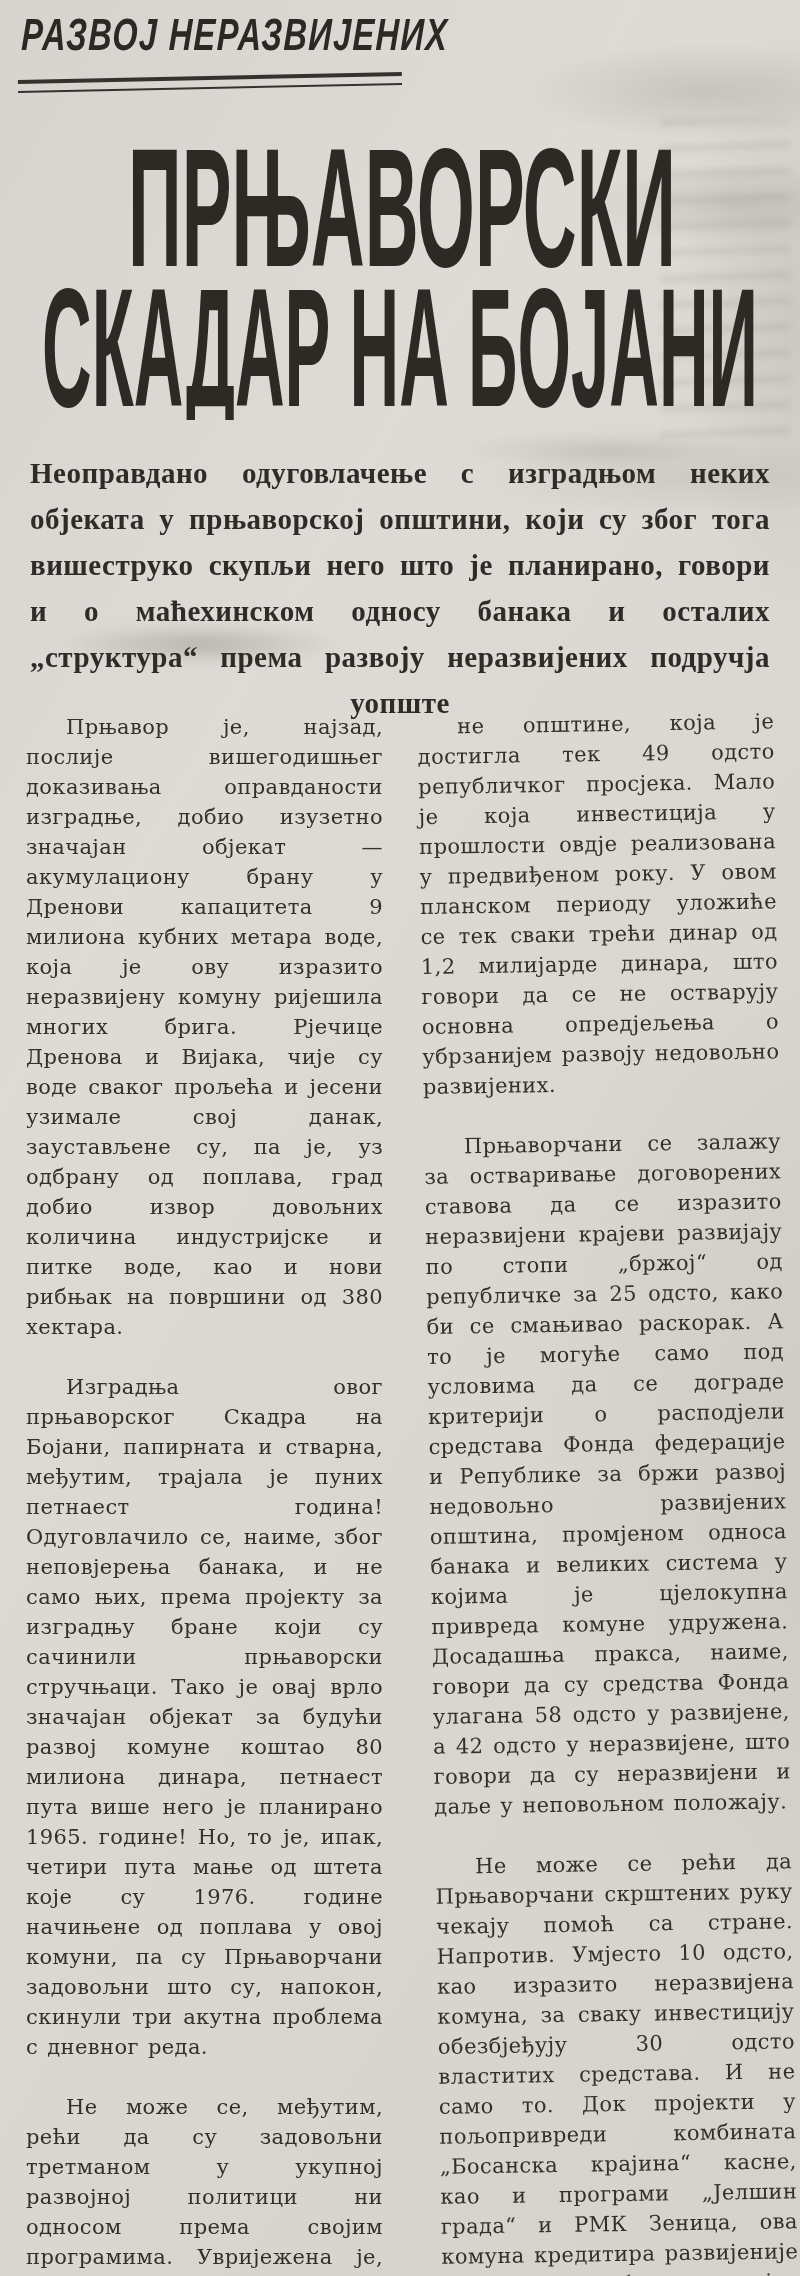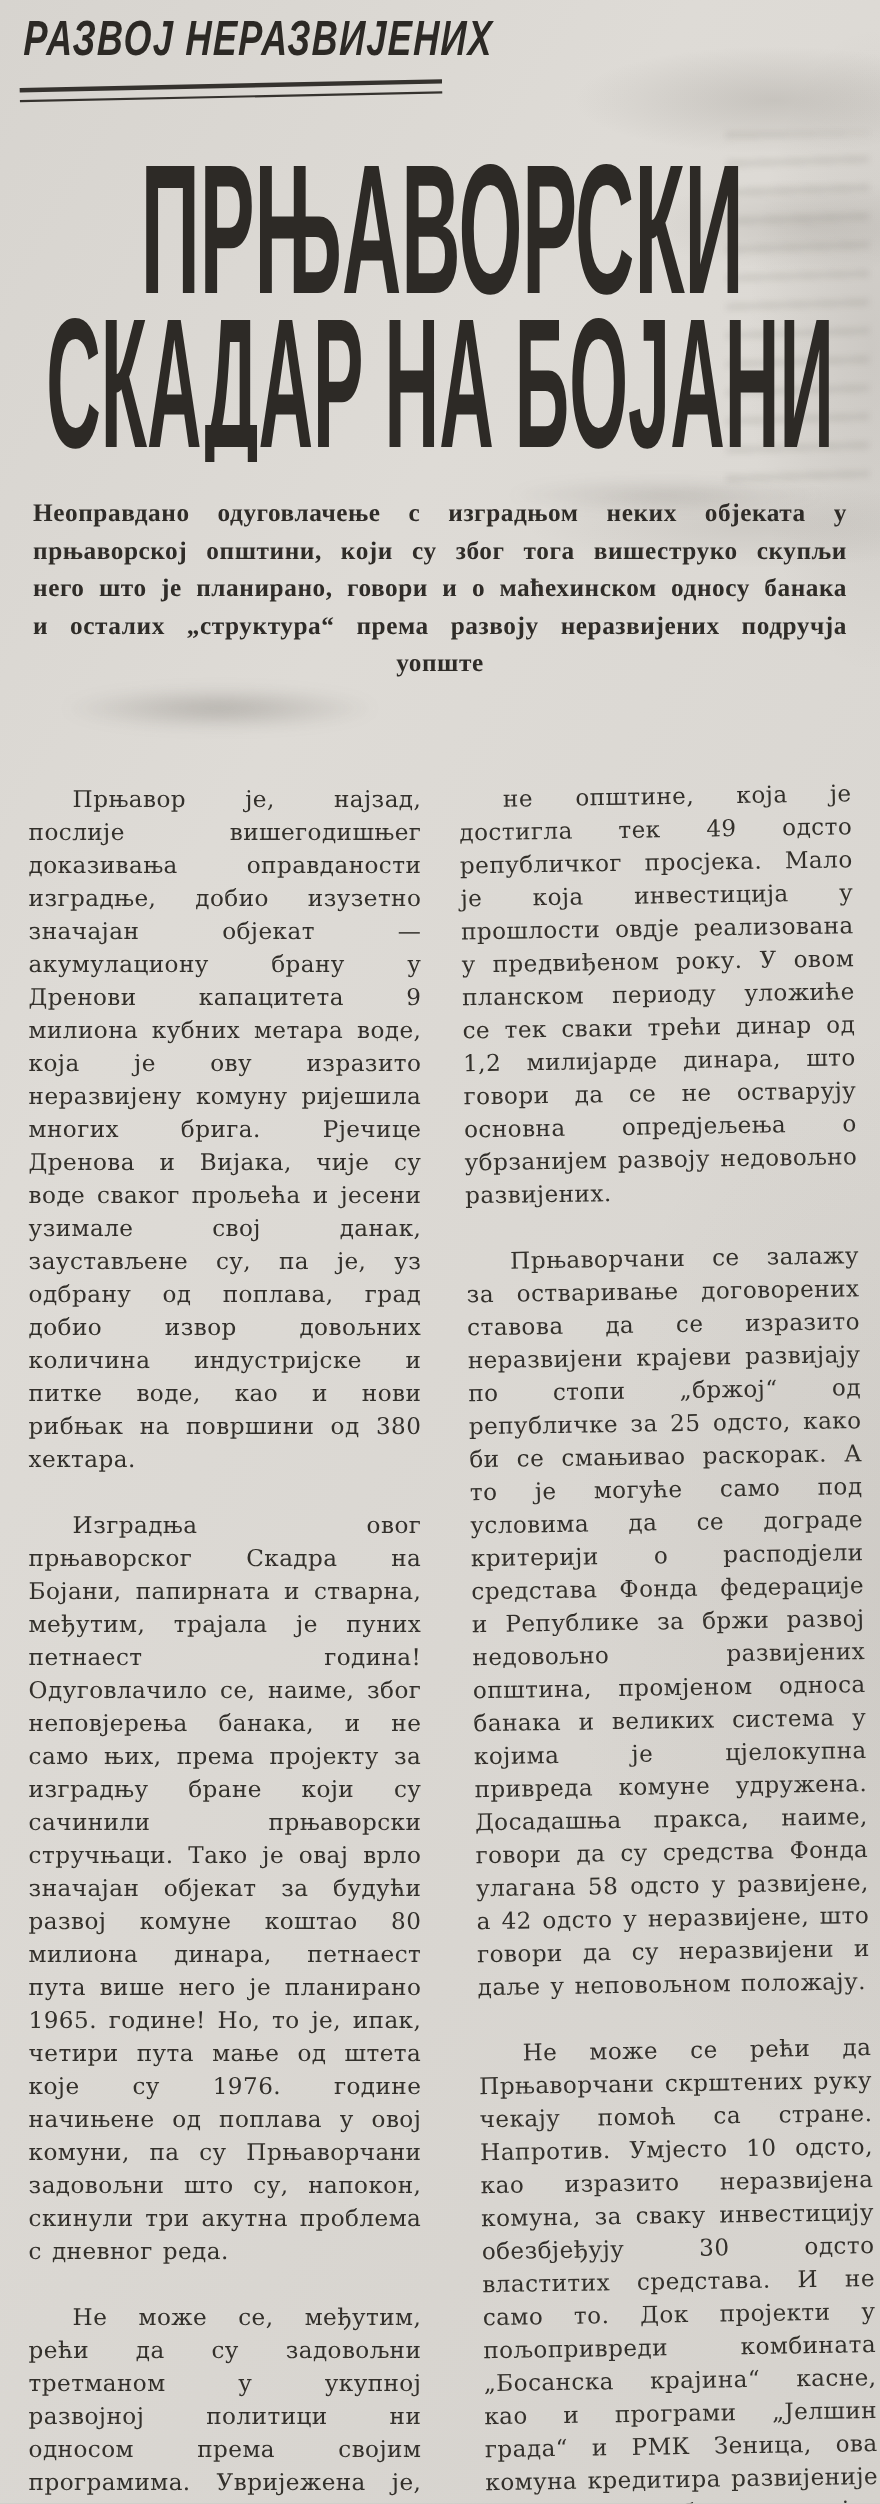--- a/index.html
+++ b/index.html
@@ -66,21 +66,21 @@
   .headline text{
     font-family:"Liberation Sans", sans-serif;
     font-weight:bold;
     fill:#2d2a26;
   }
 
   .lead{
     position:absolute; top:450px; left:30px; width:740px;
     font-family:"Liberation Serif", serif;
     font-weight:bold;
-    font-size:23px; line-height:34px;
+    font-size:29px; line-height:46px;
     letter-spacing:.5px; word-spacing:5px;
     text-align:justify;
     text-align-last:center;
     color:#2f2c28;
   }
 
   .columns{
     position:absolute; top:712px; left:26px; width:748px;
     display:flex; gap:34px;
   }

